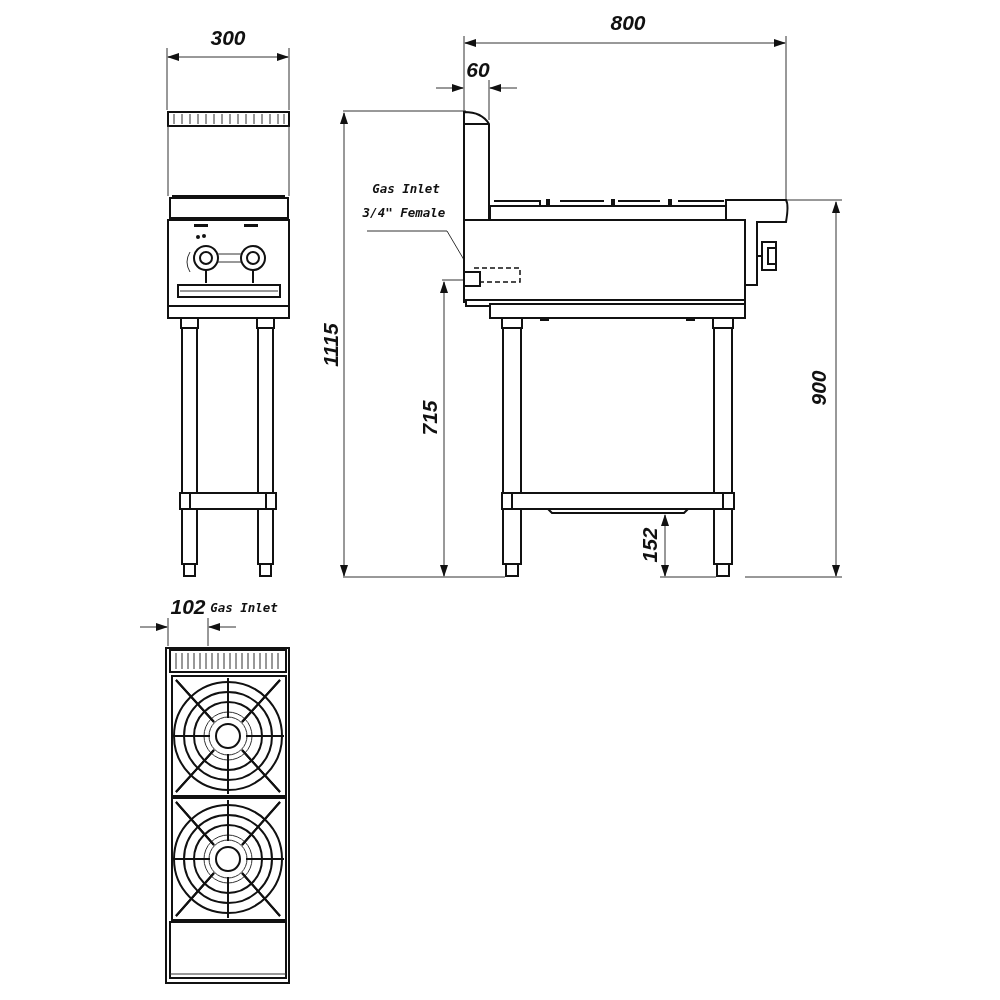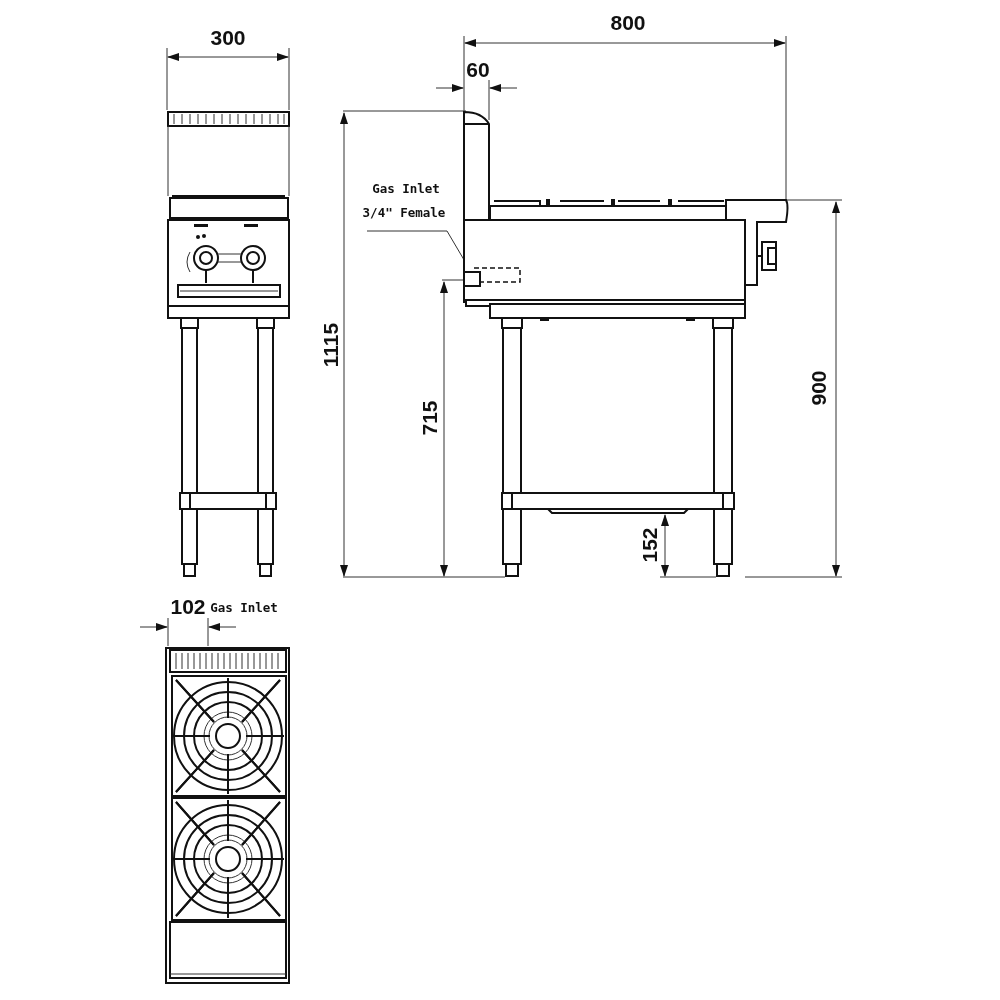--- a/index.html
+++ b/index.html
@@ -1,17 +1,17 @@
 <!DOCTYPE html>
 <html><head>
 <meta charset="utf-8">
 <style>
   html, body { margin:0; padding:0; background:#ffffff; }
   body { width:1000px; height:1000px; overflow:hidden; }
-  #drawing { position:absolute; left:0; top:0; width:899px; height:1000px; }
+  #drawing { position:absolute; left:0; top:0; width:899px; height:1000px;font-style:italic; }
   svg text { font-family:"DejaVu Sans Mono", "Liberation Mono", monospace; fill:#111; }
   .dim { font-family:"Liberation Sans", "DejaVu Sans", sans-serif; font-size:21px; font-weight:bold; fill:#111; }
   .note { font-family:"DejaVu Sans Mono", "Liberation Mono", monospace; font-size:12.5px; font-weight:bold; fill:#111; }
   .ln { stroke:#111; stroke-width:2; fill:none; }
   .thin { stroke:#333; stroke-width:1; fill:none; }
   .dash { stroke:#111; stroke-width:1.5; fill:none; stroke-dasharray:5 3; }
   .fillw { fill:#fff; stroke:#111; stroke-width:2; }
 </style>
 </head>
 <body>

